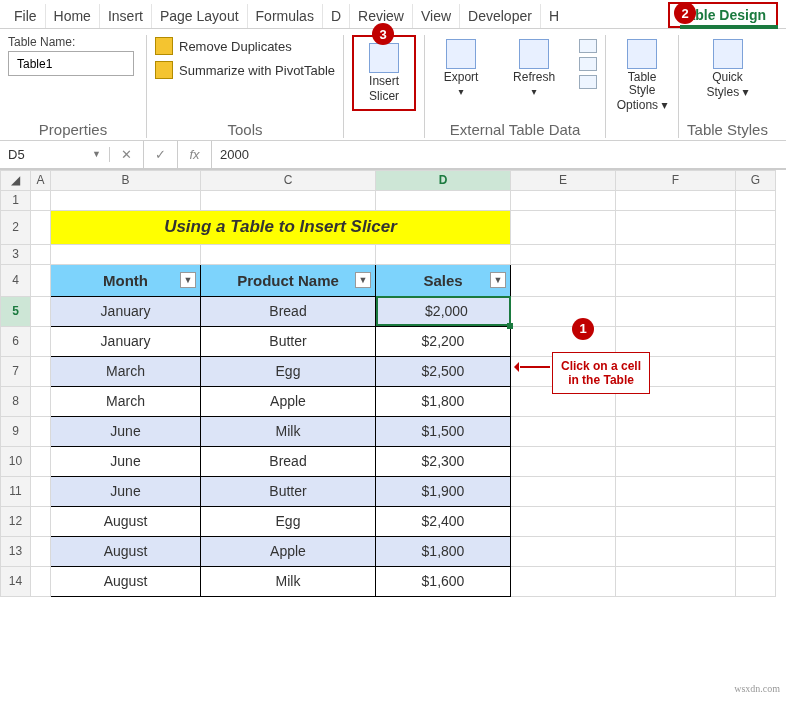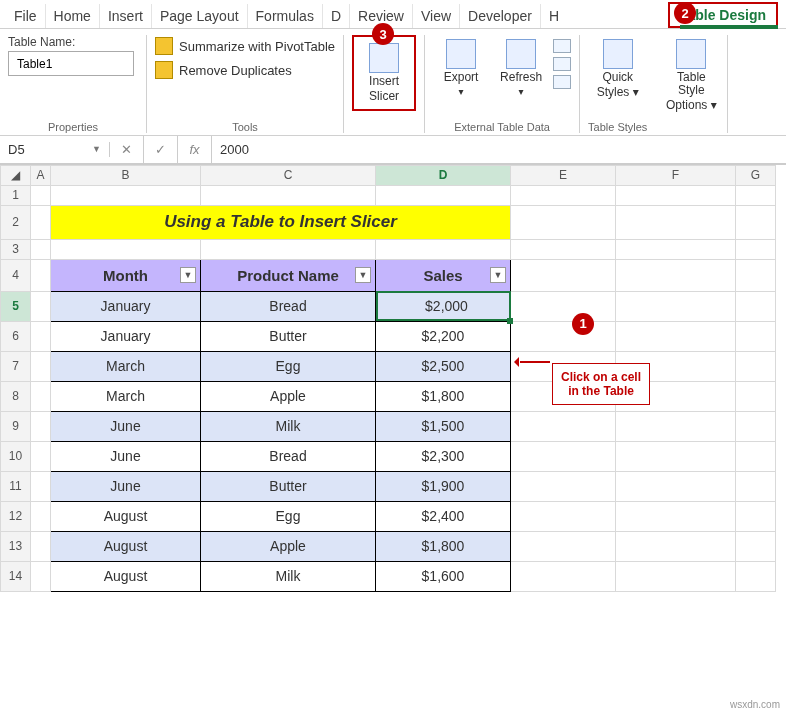--- a/index.html
+++ b/index.html
@@ -61,40 +61,40 @@
   }
   .ribbon-group {
     display: flex;
     flex-direction: column;
     align-items: center;
     border-right: 1px solid #d0d0d0;
     padding: 0 8px;
     justify-content: space-between;
   }
   .ribbon-group-content { display:flex; flex-direction:column; gap:2px; width:100%; }
-  .ribbon-group-label { font-size: 11px; color: #666; padding-top: 4px; text-align:center; }
+  .ribbon-group-label { font-size: 15px; color: #666; padding-top: 4px; text-align:center; }
   
   .prop-row { display:flex; align-items:center; gap:6px; width:130px; }
   .prop-label { font-size:12px; color:#444; }
   .prop-input { border:1px solid #aaa; height:25px; width:126px; padding:0 8px; background:#fff; font-size:12px; }
   .tiny-icon { width:16px; height:16px; background:#e8e8e8; border:1px solid #bbb; }
   
   .tools-item { display:flex; align-items:center; gap:6px; font-size:13px; color:#333; padding:2px 0; }
   .tools-item .ic { width:18px; height:18px; background:#f4c430; border:1px solid #b38b00; }
   
   .big-btn {
     display:flex; flex-direction:column; align-items:center; justify-content:center;
     width:56px; padding:4px 2px; gap:2px;
   }
   .big-btn .bicon { width:30px; height:30px; background:#e8f0ff; border:1px solid #7da2d9; }
   .big-btn span { font-size:12px; text-align:center; line-height:1.1; color:#333; }
   .insert-slicer-wrap { border:2px solid #c00000; padding:2px; position:relative; }
   .insert-slicer-wrap .badge { top:-14px; left:18px; }
   
-  .etg { display:flex; align-items:flex-start; gap:4px; }
+  .etg { display:flex; align-items:flex-start; gap:17px; }
   .tiny { width:18px; height:14px; background:#eef5ff; border:1px solid #9ab; }
   
   .fxbar {
     display:flex; align-items:center; border-bottom:1px solid #ccc;
     height:28px; font-size:13px;
   }
   .namebox { width:110px; border-right:1px solid #ccc; padding:0 8px; display:flex; align-items:center; justify-content:space-between; }
   .fx-seg { border-right:1px solid #ccc; width:34px; display:flex; align-items:center; justify-content:center; height:100%; color:#888; }
   .fx-input { padding:0 8px; flex:1; }
   
@@ -108,21 +108,21 @@
   .colE { width:105px; } .colF { width:120px; } .colG { width:40px; }
   td.empty { height:20px; }
   
   .title-banner {
     background:#ffff00; border:1px solid #000; text-align:center;
     font-weight:700; font-style:italic; font-size:17px; height:34px;
     vertical-align:middle;
   }
   
   .th-month, .th-prod, .th-sales {
-    background:#c4b5fd; border:1.5px solid #000 !important; font-weight:700;
+    background:#7dd3fc; border:1.5px solid #000 !important; font-weight:700;
     font-size:15px; text-align:center; vertical-align:middle; height:32px;
     position:relative;
   }
   .drop-tri {
     position:absolute; right:4px; top:50%; transform:translateY(-50%);
     width:16px; height:16px; background:#fff; border:1px solid #999;
     display:flex; align-items:center; justify-content:center; font-size:9px; color:#555;
   }
   
   .datacell {
@@ -142,21 +142,21 @@
     padding:6px 8px; line-height:1.2;
   }
   .arrow-red {
     position:absolute; height:2px; background:#c00000;
   }
   .arrow-red::before {
     content:''; position:absolute; left:-1px; top:-4px;
     border:5px solid transparent; border-right-color:#c00000;
     transform:translateX(-100%);
   }
-  .watermark { position:absolute; right:6px; bottom:0; font-size:10px; color:#999; }
+  .watermark { position:absolute; right:6px; bottom:16px; font-size:10px; color:#999;font-family:Liberation Serif, serif; }
   .badge2-wrap { position:absolute; right:112px; top:2px; }
 </style>
 </head>
 <body>
 
 <div class="ribbon-tabs">
   <div class="ribbon-tab">File</div>
   <div class="ribbon-tab">Home</div>
   <div class="ribbon-tab">Insert</div>
   <div class="ribbon-tab">Page Layout</div>
@@ -182,25 +182,25 @@
         </div>
       <input class="prop-input" value="Table1" style="">
     </div>
     <div class="ribbon-group-label">Properties</div>
   </div>
 
   <div class="ribbon-group">
     <div class="ribbon-group-content">
       <div class="tools-item">
           <span class="ic"></span>
-          <span>Summarize with PivotTable</span>
+          <span>Remove Duplicates</span>
         </div>
       <div class="tools-item">
           <span class="ic"></span>
-          <span>Remove Duplicates</span>
+          <span>Summarize with PivotTable</span>
         </div>
     </div>
     <div class="ribbon-group-label">Tools</div>
   </div>
 
   <div class="ribbon-group" style="position:relative">
     <div class="insert-slicer-wrap">
       <div class="badge">3</div>
       <div class="big-btn">
         <div class="bicon"></div>
@@ -225,36 +225,36 @@
       </div>
       <div style="display:flex;flex-direction:column;gap:4px;padding-top:4px;">
         <div class="tiny"></div>
         <div class="tiny"></div>
         <div class="tiny"></div>
       </div>
     </div>
     <div class="ribbon-group-label">External Table Data</div>
   </div>
 
+  <div class="ribbon-group">
+    <div class="big-btn">
+      <div class="bicon"></div>
+      <span>Table Style</span>
+      <span><span>Options</span> ▾</span>
+    </div>
+    <div class="ribbon-group-label">&nbsp;</div>
+  </div>
+
   <div class="ribbon-group" style="border-right:none;">
     <div class="big-btn">
       <div class="bicon"></div>
       <span>Quick</span>
       <span><span>Styles</span> ▾</span>
     </div>
     <div class="ribbon-group-label">Table Styles</div>
-  </div>
-
-  <div class="ribbon-group">
-    <div class="big-btn">
-      <div class="bicon"></div>
-      <span>Table Style</span>
-      <span><span>Options</span> ▾</span>
-    </div>
-    <div class="ribbon-group-label">&nbsp;</div>
   </div>
 </div>
 
 <div class="fxbar">
   <div class="namebox">
       <span>D5</span>
       <span style="font-size:9px;color:#777;">▼</span>
     </div>
   <div class="fx-seg">✕</div>
   <div class="fx-seg">✓</div>
@@ -411,19 +411,19 @@
     <td class="datacell noband">$1,600</td>
     <td class="empty"></td>
           <td class="empty"></td>
           <td class="empty"></td>
         </tr>
 </tbody>
     </table>
 
 <div class="badge" style="top:148px; left:572px;">1</div>
 <div class="arrow-red" style="top:196px; left:520px; width:30px;"></div>
-<div class="callout" style="top:198px; left:552px;">
+<div class="callout" style="top:182px; left:552px;">
   <span>Click on a cell</span><br>
   <span>in the Table</span>
 </div>
 </div>
 
 <div class="watermark">wsxdn.com</div>
 
 </body></html>

